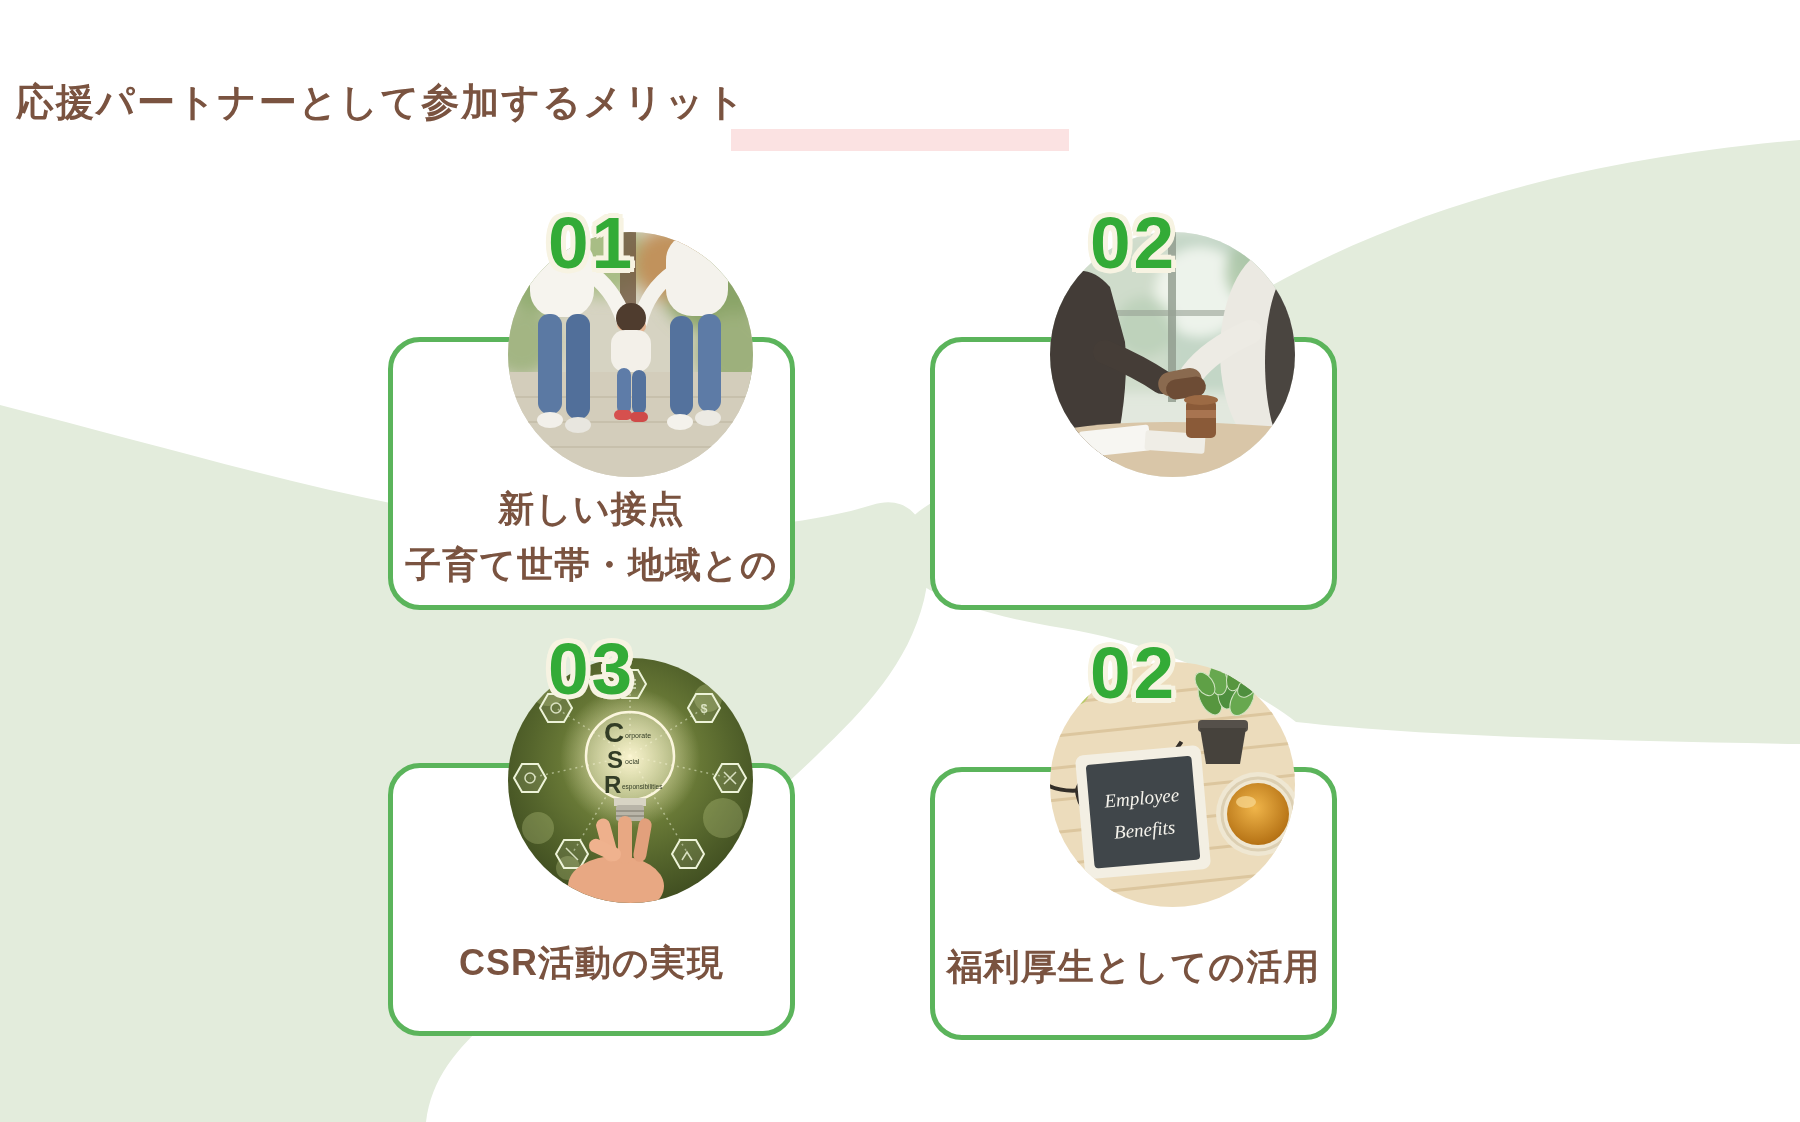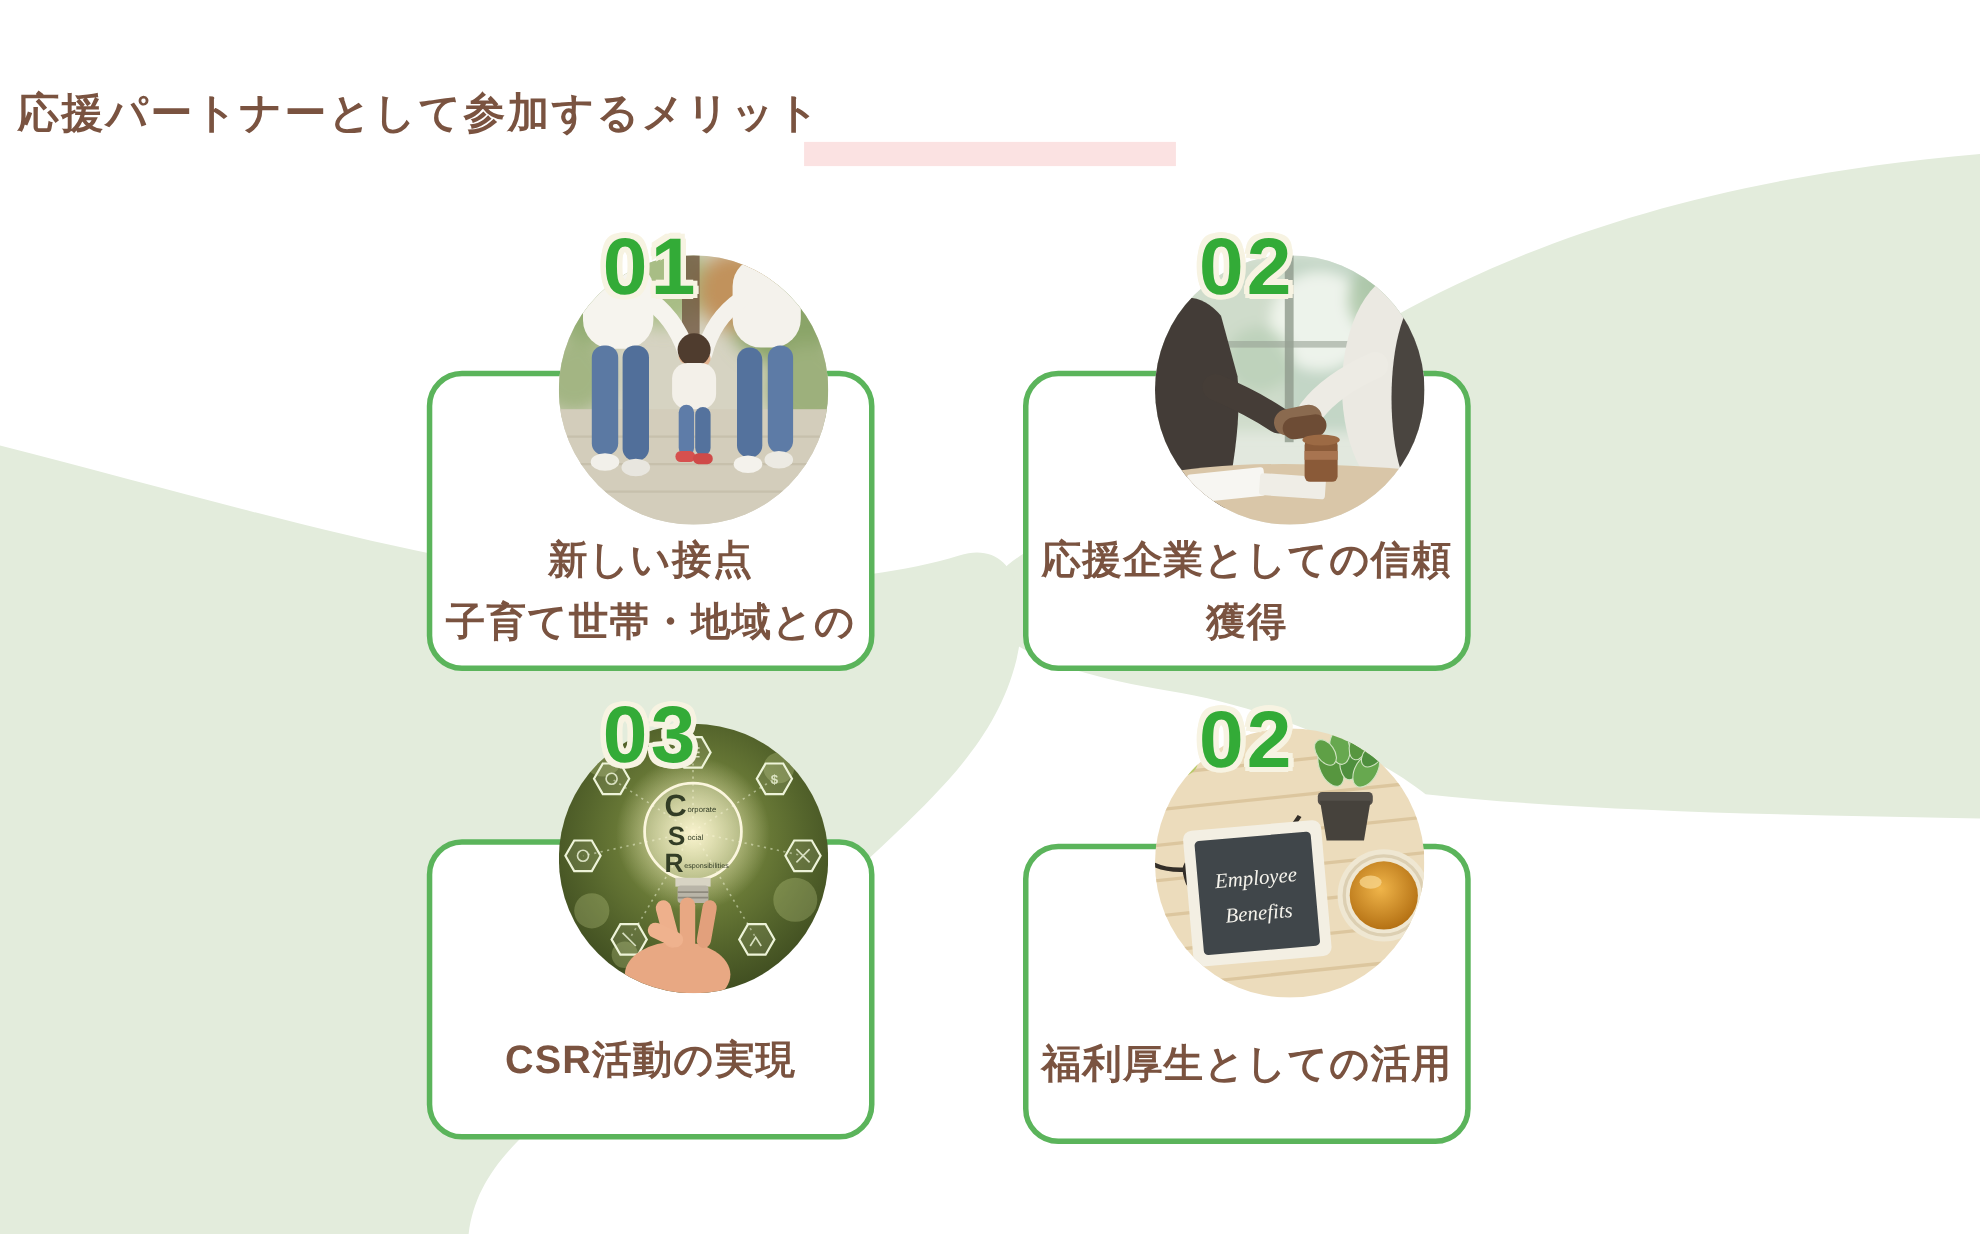--- a/index.html
+++ b/index.html
@@ -137,23 +137,20 @@
         <rect x="30" y="196" width="70" height="26" rx="3" fill="#f7f6f2" transform="rotate(-6 65 209)"></rect>
         <rect x="95" y="200" width="60" height="20" rx="3" fill="#efede6" transform="rotate(4 125 210)"></rect>
         <g>
           <rect x="136" y="168" width="30" height="38" rx="5" fill="#8a5a38"></rect>
           <rect x="136" y="178" width="30" height="8" fill="#a87450"></rect>
           <ellipse cx="151" cy="168" rx="17" ry="5" fill="#9c6a44"></ellipse>
         </g>
       </svg>
     </div>
     <div class="box"></div>
-    <div class="label">
-      <span>応援企業としての信頼獲得</span>
-    </div>
   </section>
 
   <section class="merit m3">
     <div class="num">03</div>
     <div class="circle">
       <svg width="245" height="245" viewBox="0 0 245 245">
         <defs>
           <radialGradient id="g3bg" cx="50%" cy="42%" r="75%">
             <stop offset="0%" stop-color="#8fa04b"></stop>
               <stop offset="55%" stop-color="#55652c"></stop>

